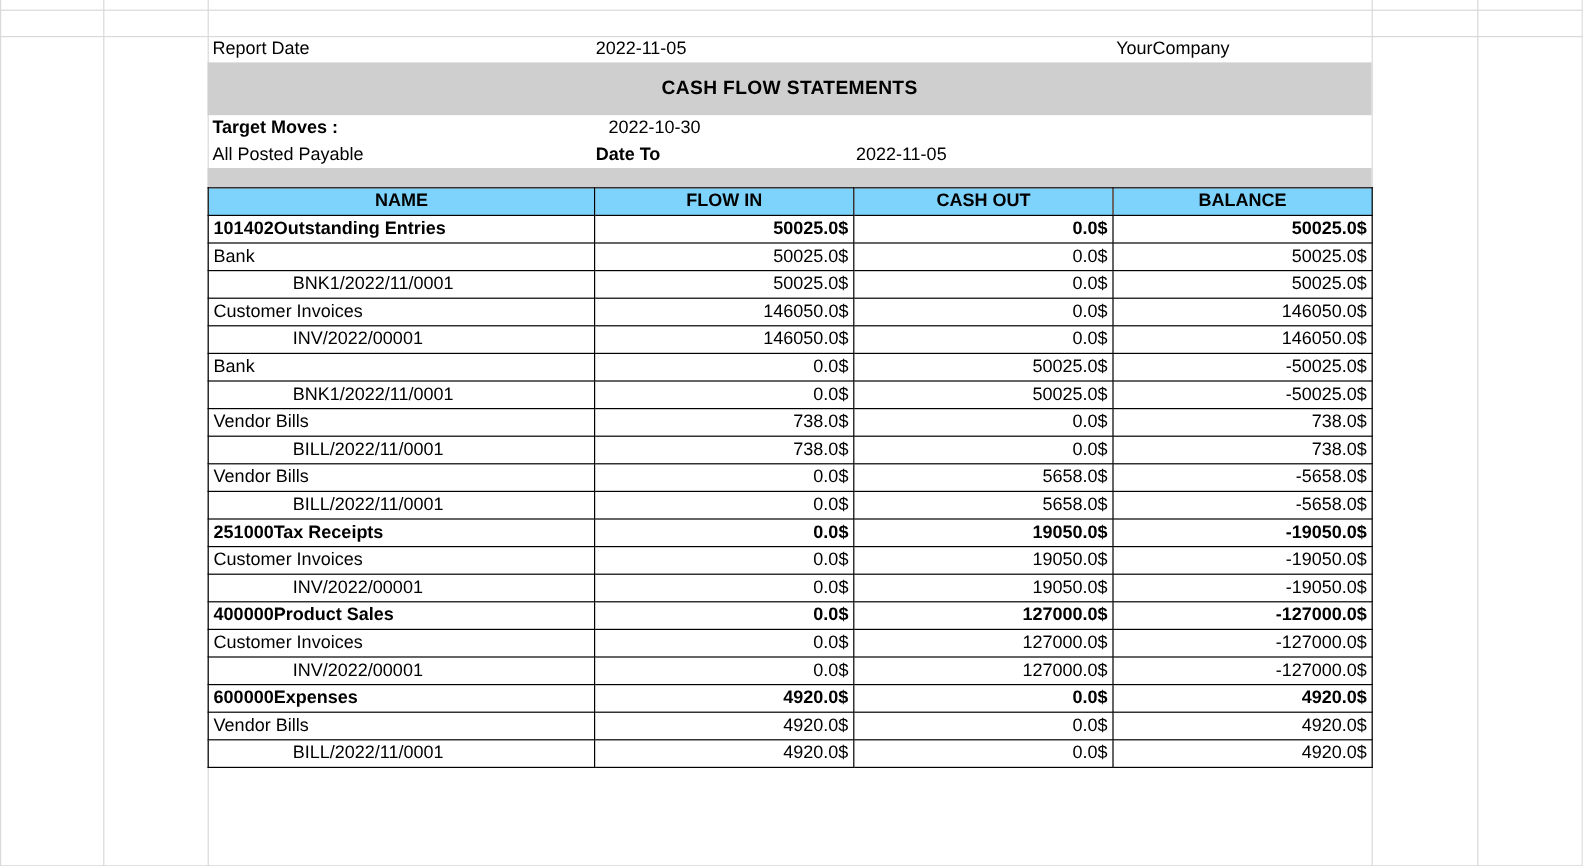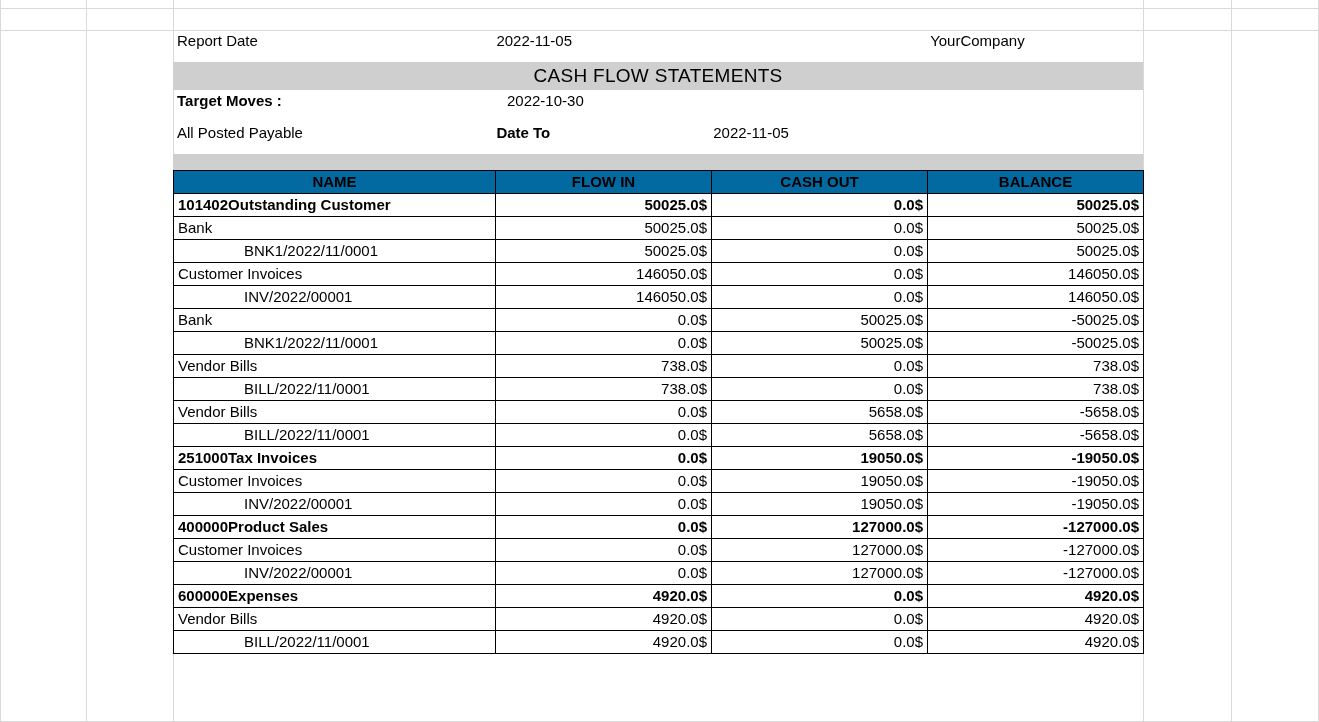--- a/index.html
+++ b/index.html
@@ -3,35 +3,35 @@
 <meta charset="utf-8">
 <style>
   html,body{margin:0;padding:0;background:#fff;font-family:Arial,Helvetica,sans-serif;font-size:15px;color:#000;}
   .sheet{position:relative;width:1319px;height:722px;}
   
   .grid{position:absolute;inset:0;pointer-events:none;}
   .grid .h{position:absolute;left:0;right:0;border-top:1px solid #d9d9d9;}
   .grid .v{position:absolute;top:0;bottom:0;border-left:1px solid #d9d9d9;}
   
   .report{position:absolute;left:173px;top:30px;width:970px;}
-  .row{display:flex;height:32px;line-height:22px;}
+  .row{display:flex;height:22px;line-height:22px;}
   .row>div{padding:0 4px;overflow:hidden;white-space:nowrap;}
   .c1{width:322px;}
   .c2{width:216px;}
   .c3{width:216px;}
   .c4{width:216px;}
   .grayband{background:#cfcfcf;height:16px;}
-  .titlebar{background:#cfcfcf;height:28px;display:flex;align-items:center;justify-content:center;font-weight:normal;font-size:19px;letter-spacing:.3px;}
+  .titlebar{background:#cfcfcf;height:44px;display:flex;align-items:center;justify-content:center;font-weight:bold;font-size:16px;letter-spacing:.3px;}
   .bold{font-weight:bold;}
   
   table.data{border-collapse:collapse;width:100%;table-layout:fixed;}
   table.data col.n{width:322px;}
   table.data col.v{width:216px;}
   table.data th,table.data td{border:1px solid #000;padding:1px 4px;height:20px;line-height:20px;white-space:nowrap;overflow:hidden;}
-  table.data th{background:#0369a1;font-weight:bold;text-align:center;margin-top:16px;}
+  table.data th{background:#7dd3fc;font-weight:bold;text-align:center;margin-top:16px;}
   table.data td.num{text-align:right;}
   table.data td.name{text-align:left;}
   table.data td.ind1{padding-left:70px;}
   table.data tr.lvl0 td{font-weight:bold;}
 </style>
 </head>
 <body>
 
 <div class="sheet">
 
@@ -82,21 +82,21 @@
       <thead>
         <tr>
           <th>NAME</th>
           <th>FLOW IN</th>
           <th>CASH OUT</th>
           <th>BALANCE</th>
         </tr>
       </thead>
       <tbody id="tbody">
           <tr class="lvl0">
-            <td class="name">101402Outstanding Customer</td>
+            <td class="name">101402Outstanding Entries</td>
             <td class="num">50025.0$</td>
             <td class="num">0.0$</td>
             <td class="num">50025.0$</td>
           </tr>
           <tr class="lvl1">
             <td class="name">Bank</td>
             <td class="num">50025.0$</td>
             <td class="num">0.0$</td>
             <td class="num">50025.0$</td>
           </tr>
@@ -148,21 +148,21 @@
             <td class="num">5658.0$</td>
             <td class="num">-5658.0$</td>
           </tr>
           <tr class="lvl2">
             <td class="name ind1">BILL/2022/11/0001</td>
             <td class="num">0.0$</td>
             <td class="num">5658.0$</td>
             <td class="num">-5658.0$</td>
           </tr>
           <tr class="lvl0">
-            <td class="name">251000Tax Invoices</td>
+            <td class="name">251000Tax Receipts</td>
             <td class="num">0.0$</td>
             <td class="num">19050.0$</td>
             <td class="num">-19050.0$</td>
           </tr>
           <tr class="lvl1">
             <td class="name">Customer Invoices</td>
             <td class="num">0.0$</td>
             <td class="num">19050.0$</td>
             <td class="num">-19050.0$</td>
           </tr>

